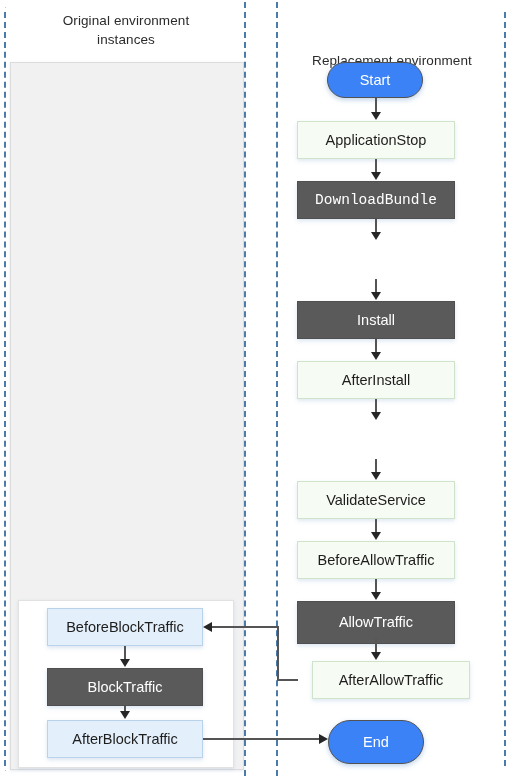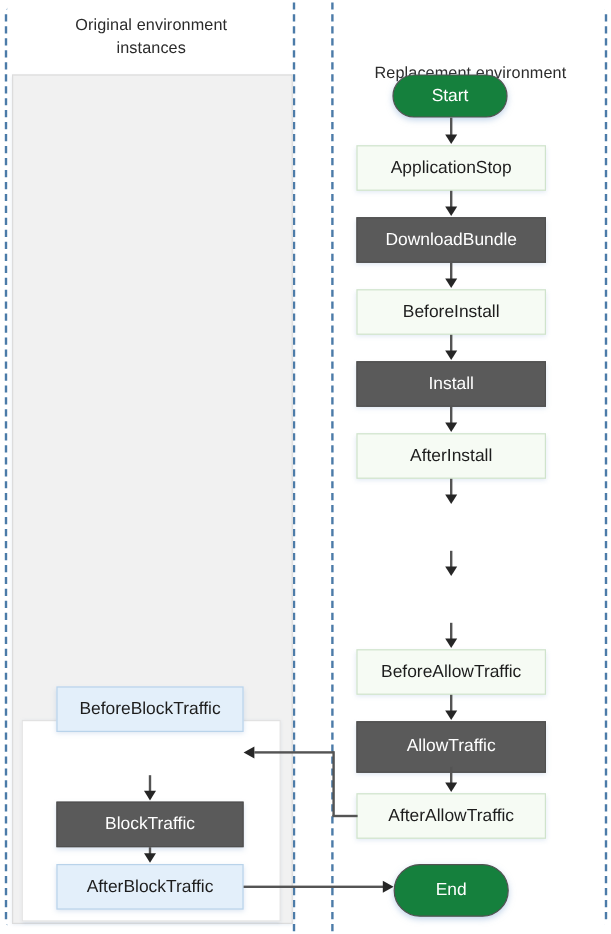--- a/index.html
+++ b/index.html
@@ -91,21 +91,21 @@
     color: #1d1d1d;
     box-shadow: 0 2px 4px rgba(150,180,215,0.34);
   }
   .node-dark {
     background: #5a5a5a;
     border: 1px solid #4f4f4f;
     color: #ffffff;
     box-shadow: 0 2px 4px rgba(150,180,215,0.34);
   }
   .node-terminator {
-    background: #15803d;
+    background: #3b82f6;
     border: 1px solid #525252;
     color: #ffffff;
     border-radius: 24px;
     box-shadow: 0 2px 5px rgba(140,175,215,0.55);
   }
 
   
   .conn {
     position: absolute;
     background: #545454;
@@ -144,21 +144,21 @@
 
   <div class="lane-title lane-title-left">
     <div>Original environment</div>
     <div>instances</div>
   </div>
 
   <div class="pool-body"></div>
 
   <div class="subgroup"></div>
 
-  <div class="node node-blue" style="left:47px; top:572px; width:156px; height:38px;">
+  <div class="node node-blue" style="left:47px; top:608px; width:156px; height:38px;">
     <span>BeforeBlockTraffic</span>
   </div>
 
   <div class="node node-dark" style="left:47px; top:668px; width:156px; height:38px;">
     <span>BlockTraffic</span>
   </div>
 
   <div class="node node-blue" style="left:47px; top:720px; width:156px; height:38px;">
     <span>AfterBlockTraffic</span>
   </div>
@@ -177,47 +177,47 @@
   </div>
 
   <div class="node node-terminator" style="left:327px; top:62px; width:96px; height:36px;">
     <span>Start</span>
   </div>
 
   <div class="node node-green" style="left:297px; top:121px; width:158px; height:38px;">
     <span>ApplicationStop</span>
   </div>
 
-  <div class="node node-dark" style="left:297px; top:181px; width:158px; height:38px;">
+  <div class="node node-dark" style="left:297px; top:181px; width:158px; height:38px;font-family:Liberation Mono, monospace;">
     <span>DownloadBundle</span>
   </div>
 
-  <div class="node node-green" style="left:297px; top:241px; width:158px; height:38px;">
-    <span>BeforeInstall</span>
-  </div>
 
   <div class="node node-dark" style="left:297px; top:301px; width:158px; height:38px;">
     <span>Install</span>
   </div>
 
   <div class="node node-green" style="left:297px; top:361px; width:158px; height:38px;">
     <span>AfterInstall</span>
   </div>
 
 
+  <div class="node node-green" style="left:297px; top:481px; width:158px; height:38px;">
+    <span>ValidateService</span>
+  </div>
 
   <div class="node node-green" style="left:297px; top:541px; width:158px; height:38px;">
     <span>BeforeAllowTraffic</span>
   </div>
 
   <div class="node node-dark" style="left:297px; top:601px; width:158px; height:43px;">
     <span>AllowTraffic</span>
   </div>
 
-  <div class="node node-green" style="left:297px; top:661px; width:158px; height:38px;">
+  <div class="node node-green" style="left:312px; top:661px; width:158px; height:38px;">
     <span>AfterAllowTraffic</span>
   </div>
 
   <div class="node node-terminator" style="left:328px; top:720px; width:96px; height:44px;">
     <span>End</span>
   </div>
 
   <div class="conn conn-v" style="left:375px; top:98px; height:15px;"></div>
   <div class="arrow-down" style="left:371px; top:112px;"></div>
 

